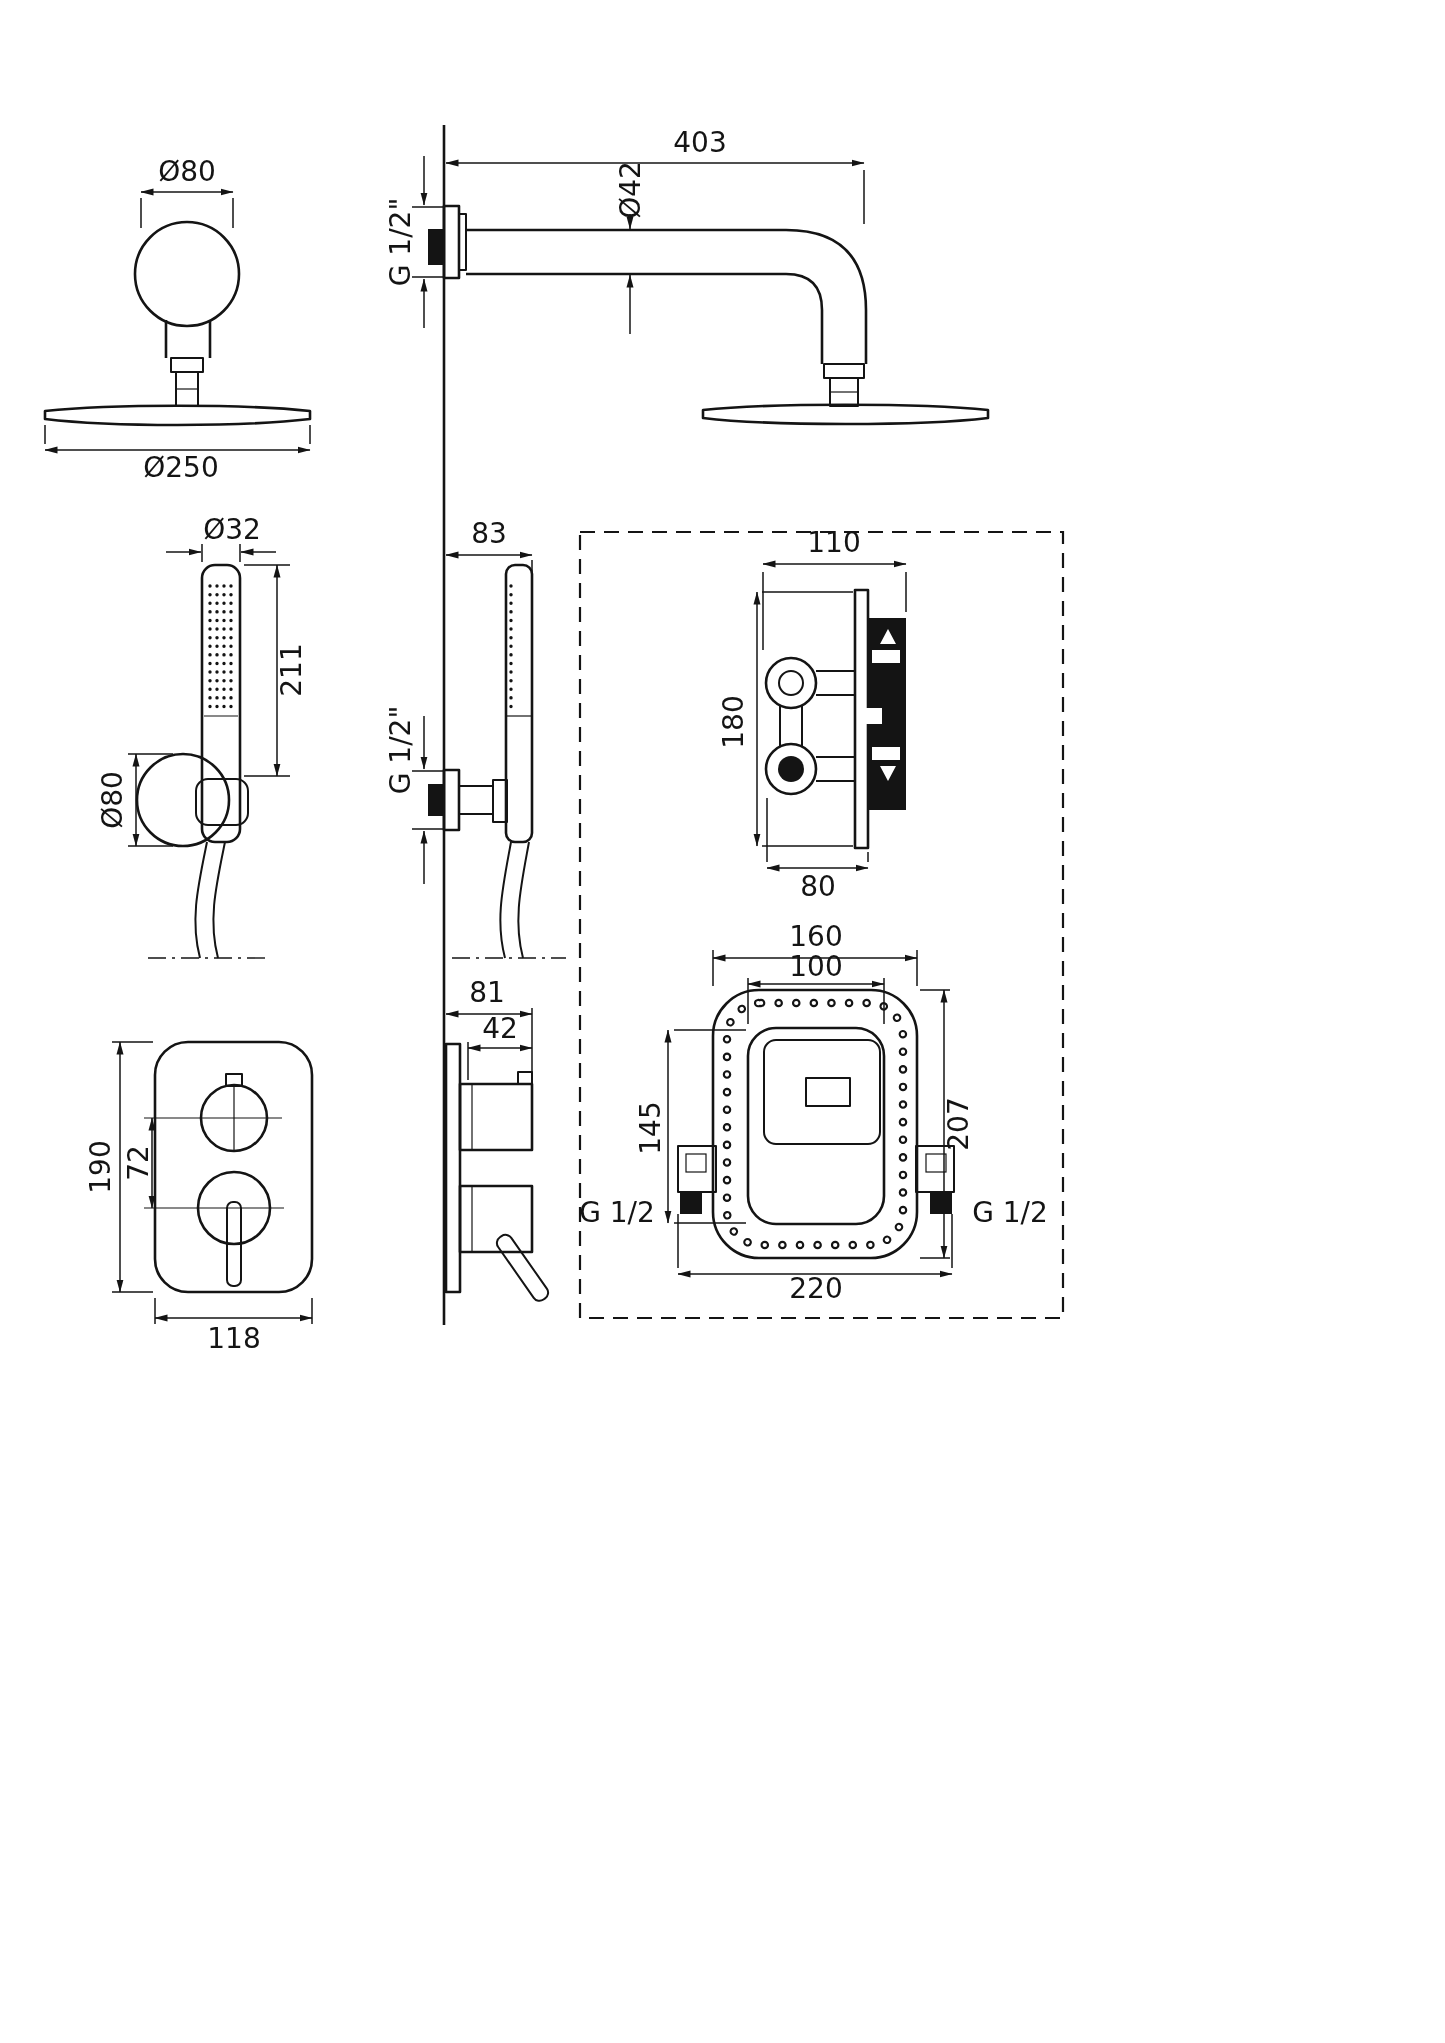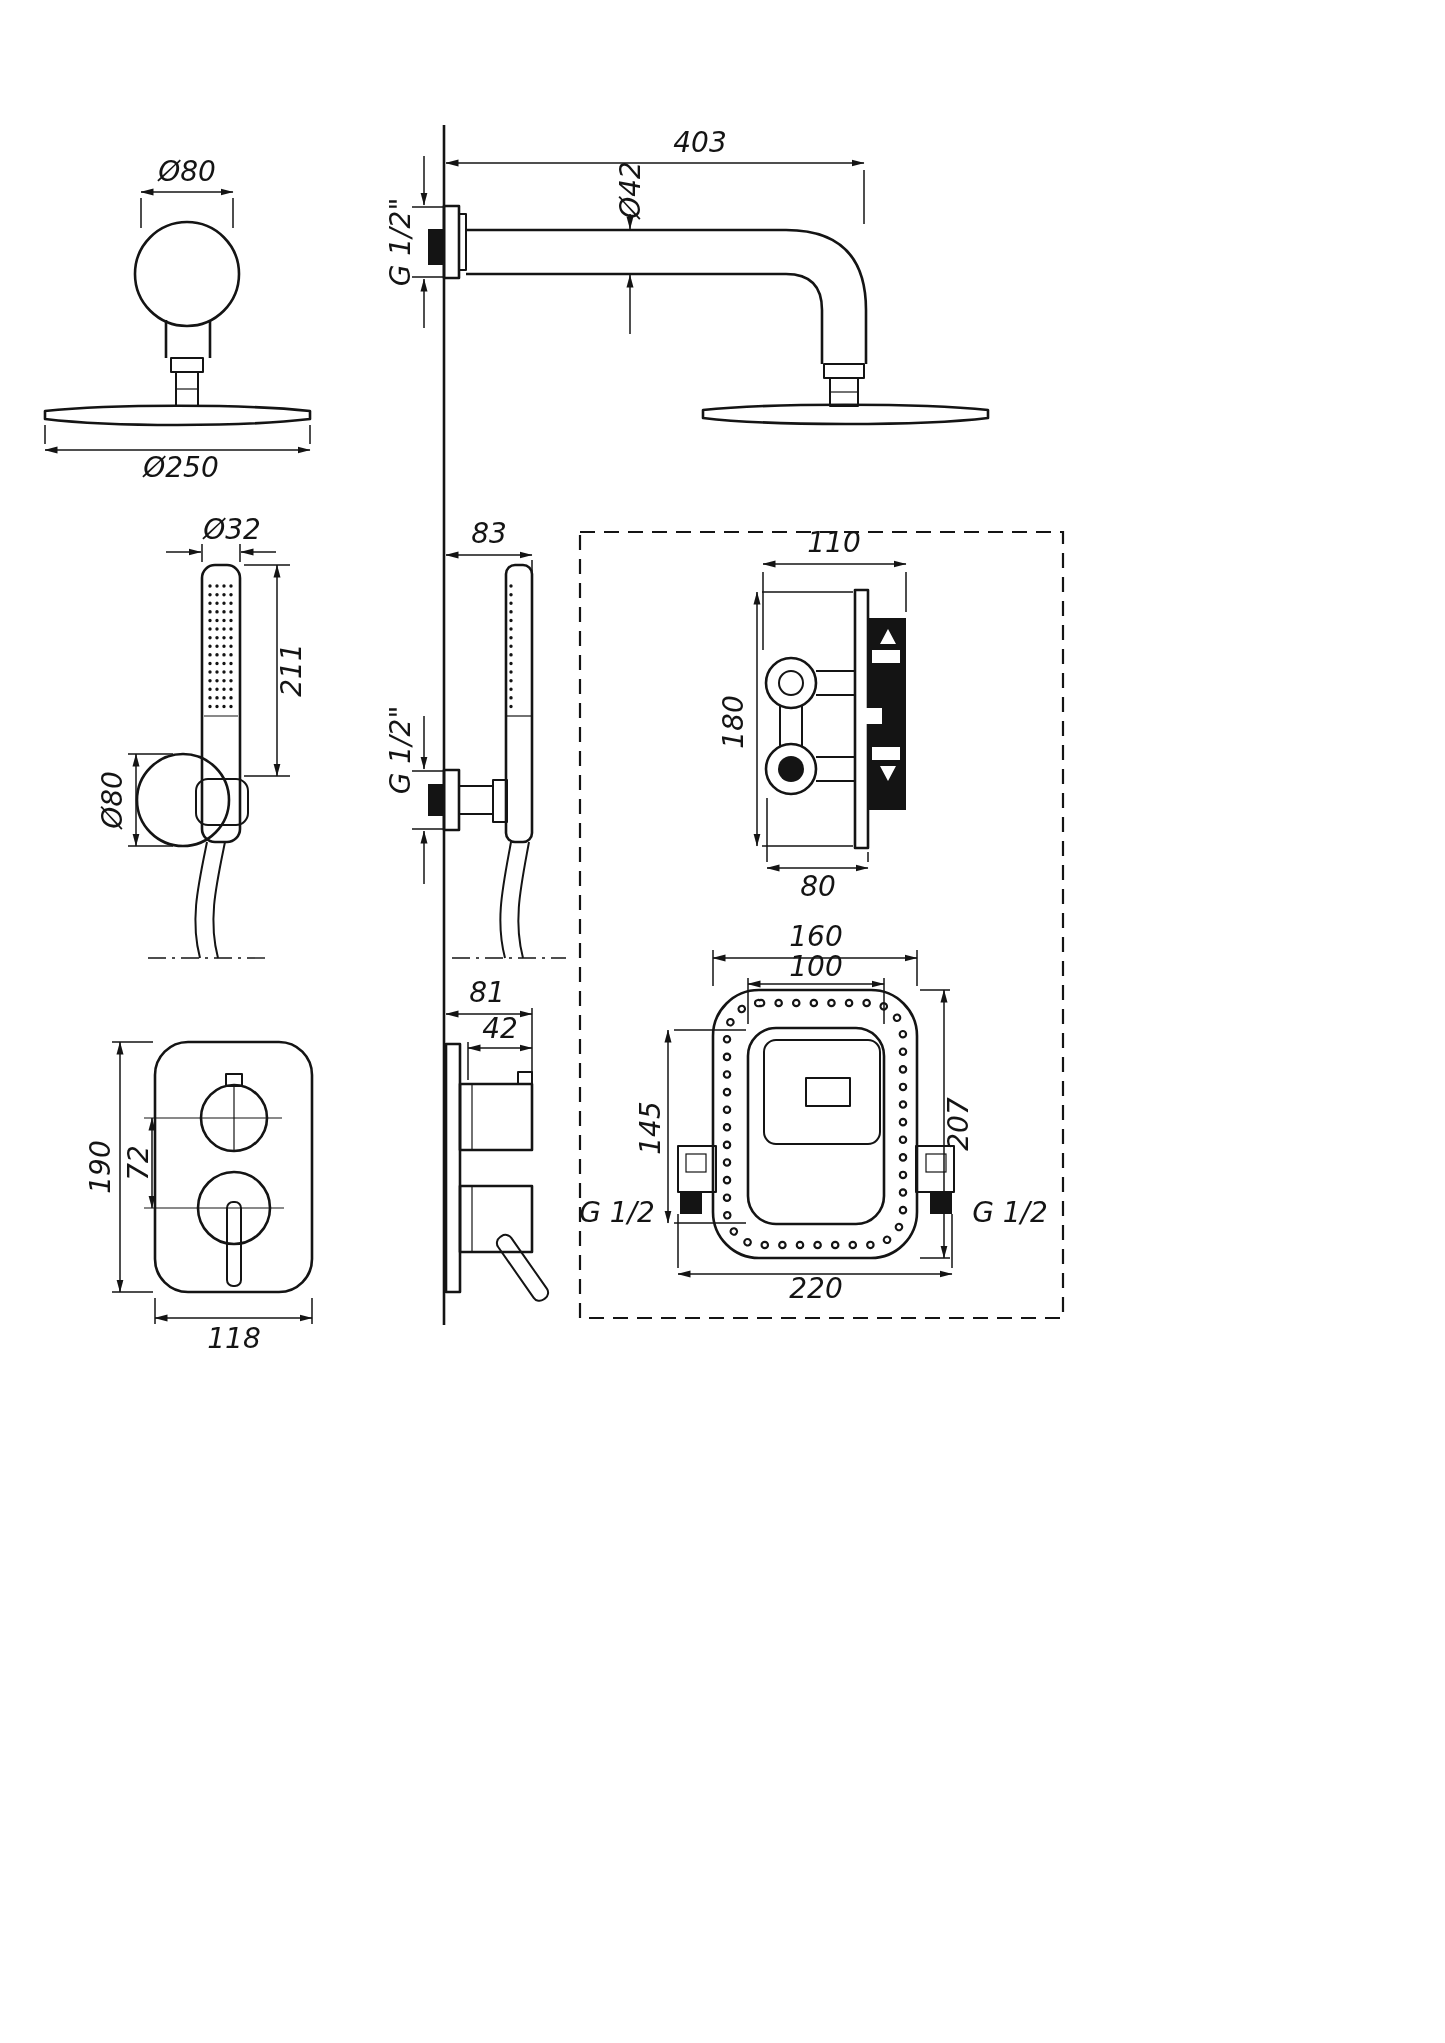--- a/index.html
+++ b/index.html
@@ -1,16 +1,16 @@
 <!DOCTYPE html>
 <html><head>
 <meta charset="utf-8">
 <style>
   html,body{margin:0;padding:0;background:#ffffff;}
-  .page{width:1445px;height:2043px;background:#ffffff;position:relative;overflow:hidden;font-style:italic;}
+  .page{width:1445px;height:2043px;background:#ffffff;position:relative;overflow:hidden;}
   svg{display:block;}
   svg text{font-family:"DejaVu Sans","Liberation Sans",sans-serif;font-size:28px;fill:#141414;}
   .obj{fill:none;stroke:#141414;stroke-width:2.6;stroke-linejoin:round;}
   .obj2{fill:none;stroke:#141414;stroke-width:2.0;stroke-linejoin:round;}
   .fillb{fill:#141414;stroke:none;}
   .fillw{fill:#ffffff;stroke:none;}
   .dim{fill:none;stroke:#141414;stroke-width:1.5;}
   .thin{fill:none;stroke:#141414;stroke-width:1.2;}
   .dash{fill:none;stroke:#141414;stroke-width:2.2;stroke-dasharray:15 9;}
   .dashdot{fill:none;stroke:#141414;stroke-width:1.4;stroke-dasharray:18 6 3 6;}

